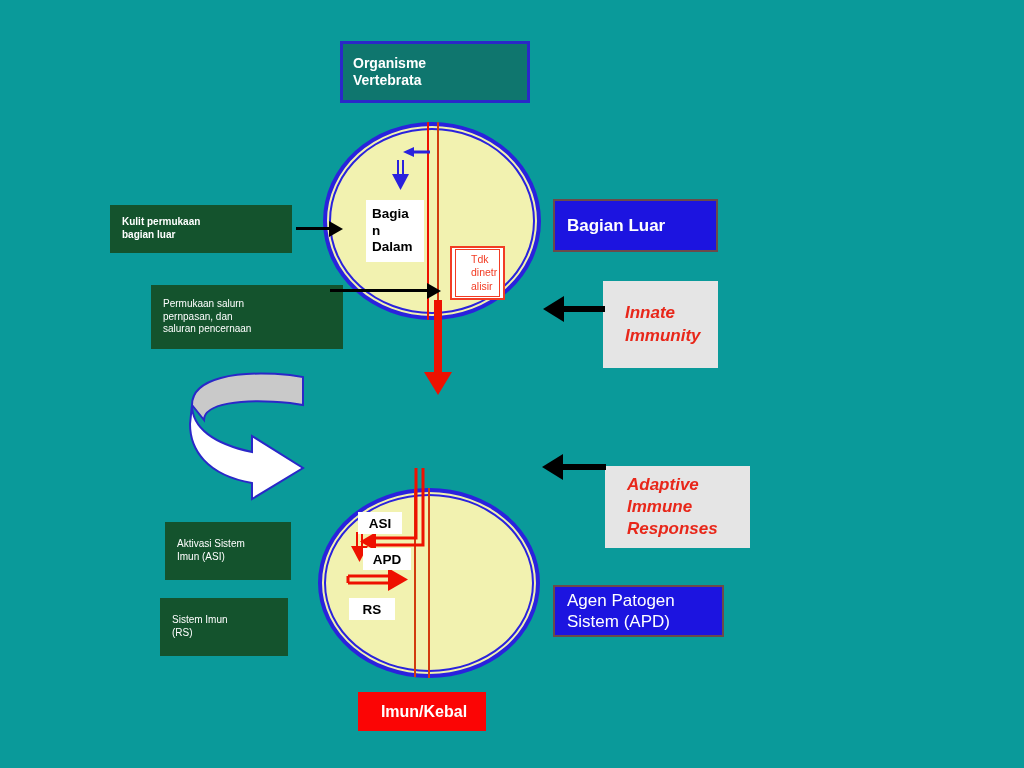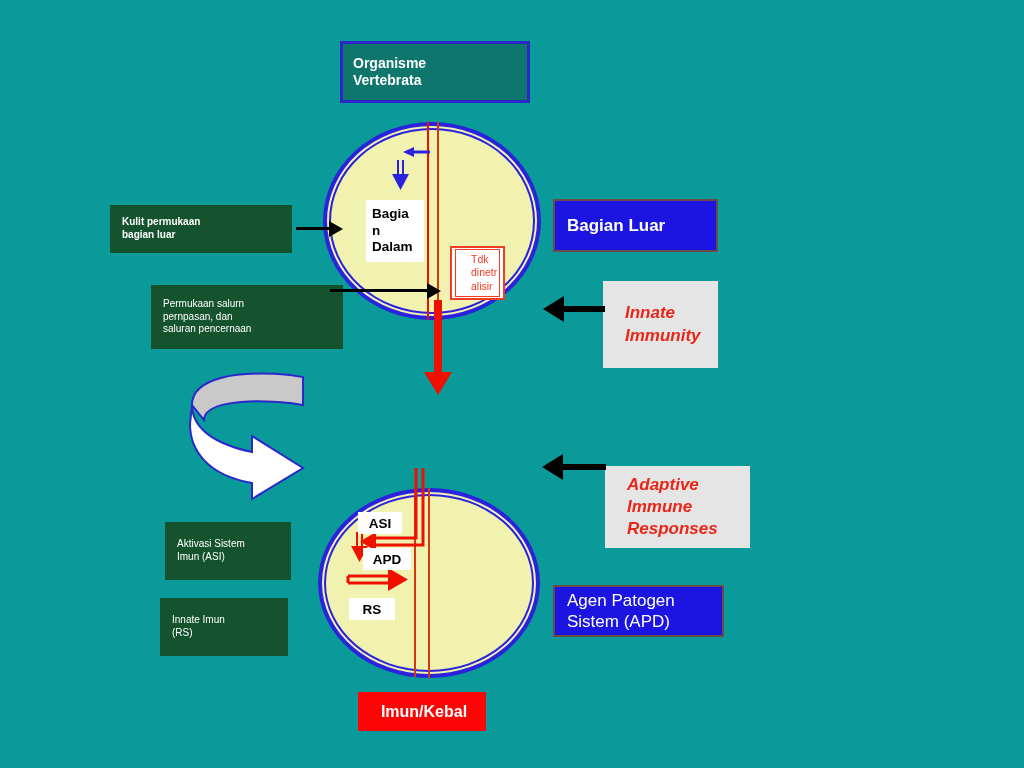--- a/index.html
+++ b/index.html
@@ -218,21 +218,21 @@
   </div>
   <div class="box box-white-center" style="left:349px;top:598px;width:46px;height:22px;">
     <span class="txt">RS</span>
   </div>
 
   <div class="box box-orange" style="left:165px;top:522px;width:126px;height:58px;">
     <span class="txt">Aktivasi Sistem
 Imun (ASI)</span>
   </div>
   <div class="box box-orange" style="left:160px;top:598px;width:128px;height:58px;">
-    <span class="txt">Innate Imun
+    <span class="txt">Sistem Imun
 (RS)</span>
   </div>
 
   <div class="box box-blue" style="left:553px;top:585px;width:171px;height:52px;">
     <span class="txt">Agen Patogen
 Sistem (APD)</span>
   </div>
 
   <div class="box box-red-plain" style="left:358px;top:692px;width:128px;height:39px;padding-left:16px;">
     <span class="txt">Imun/Kebal</span>

